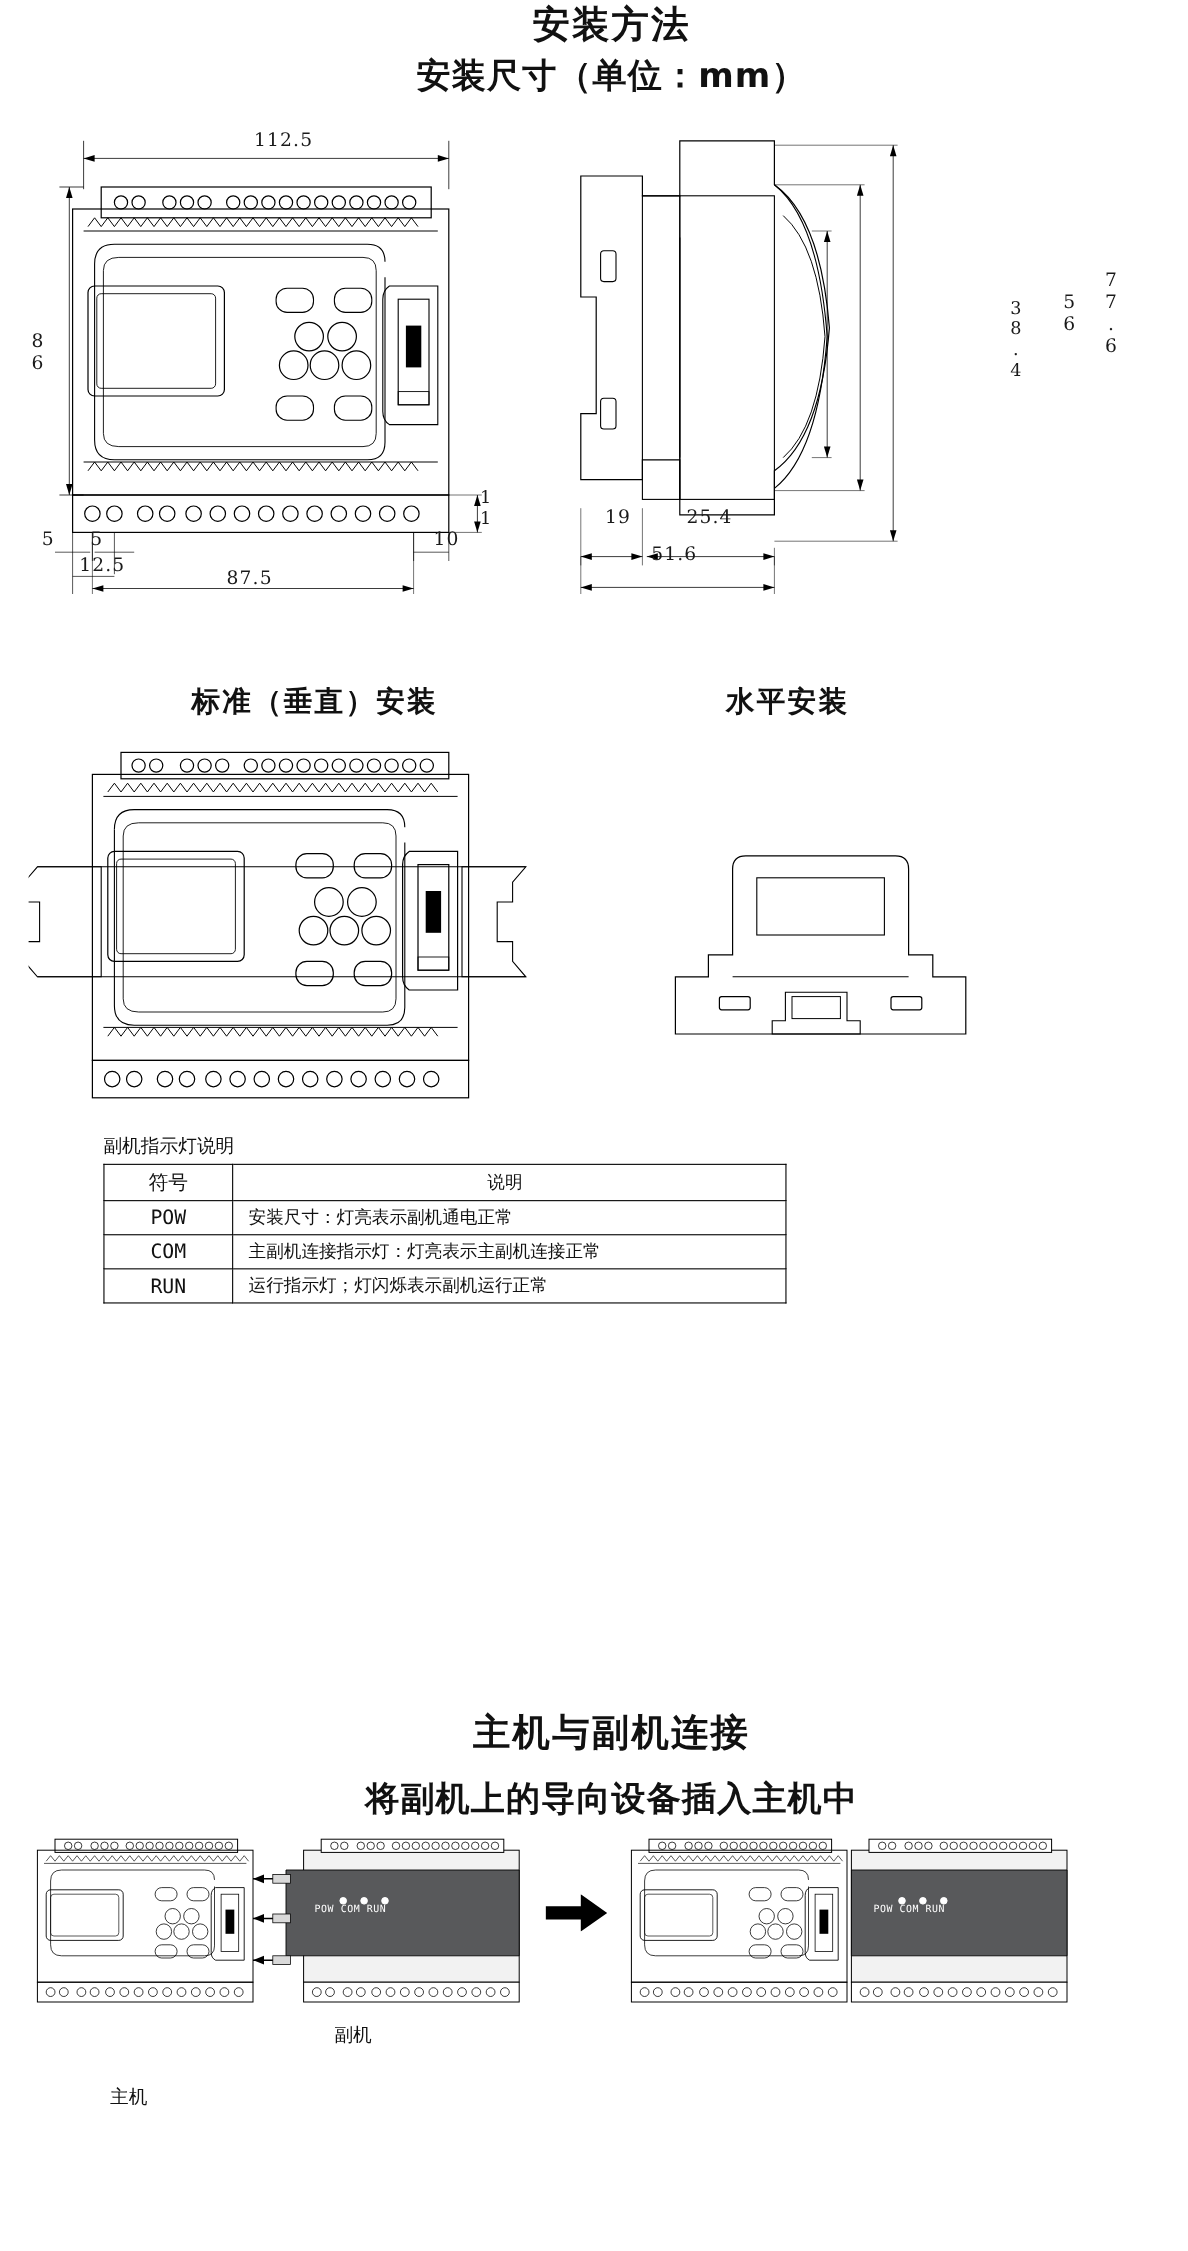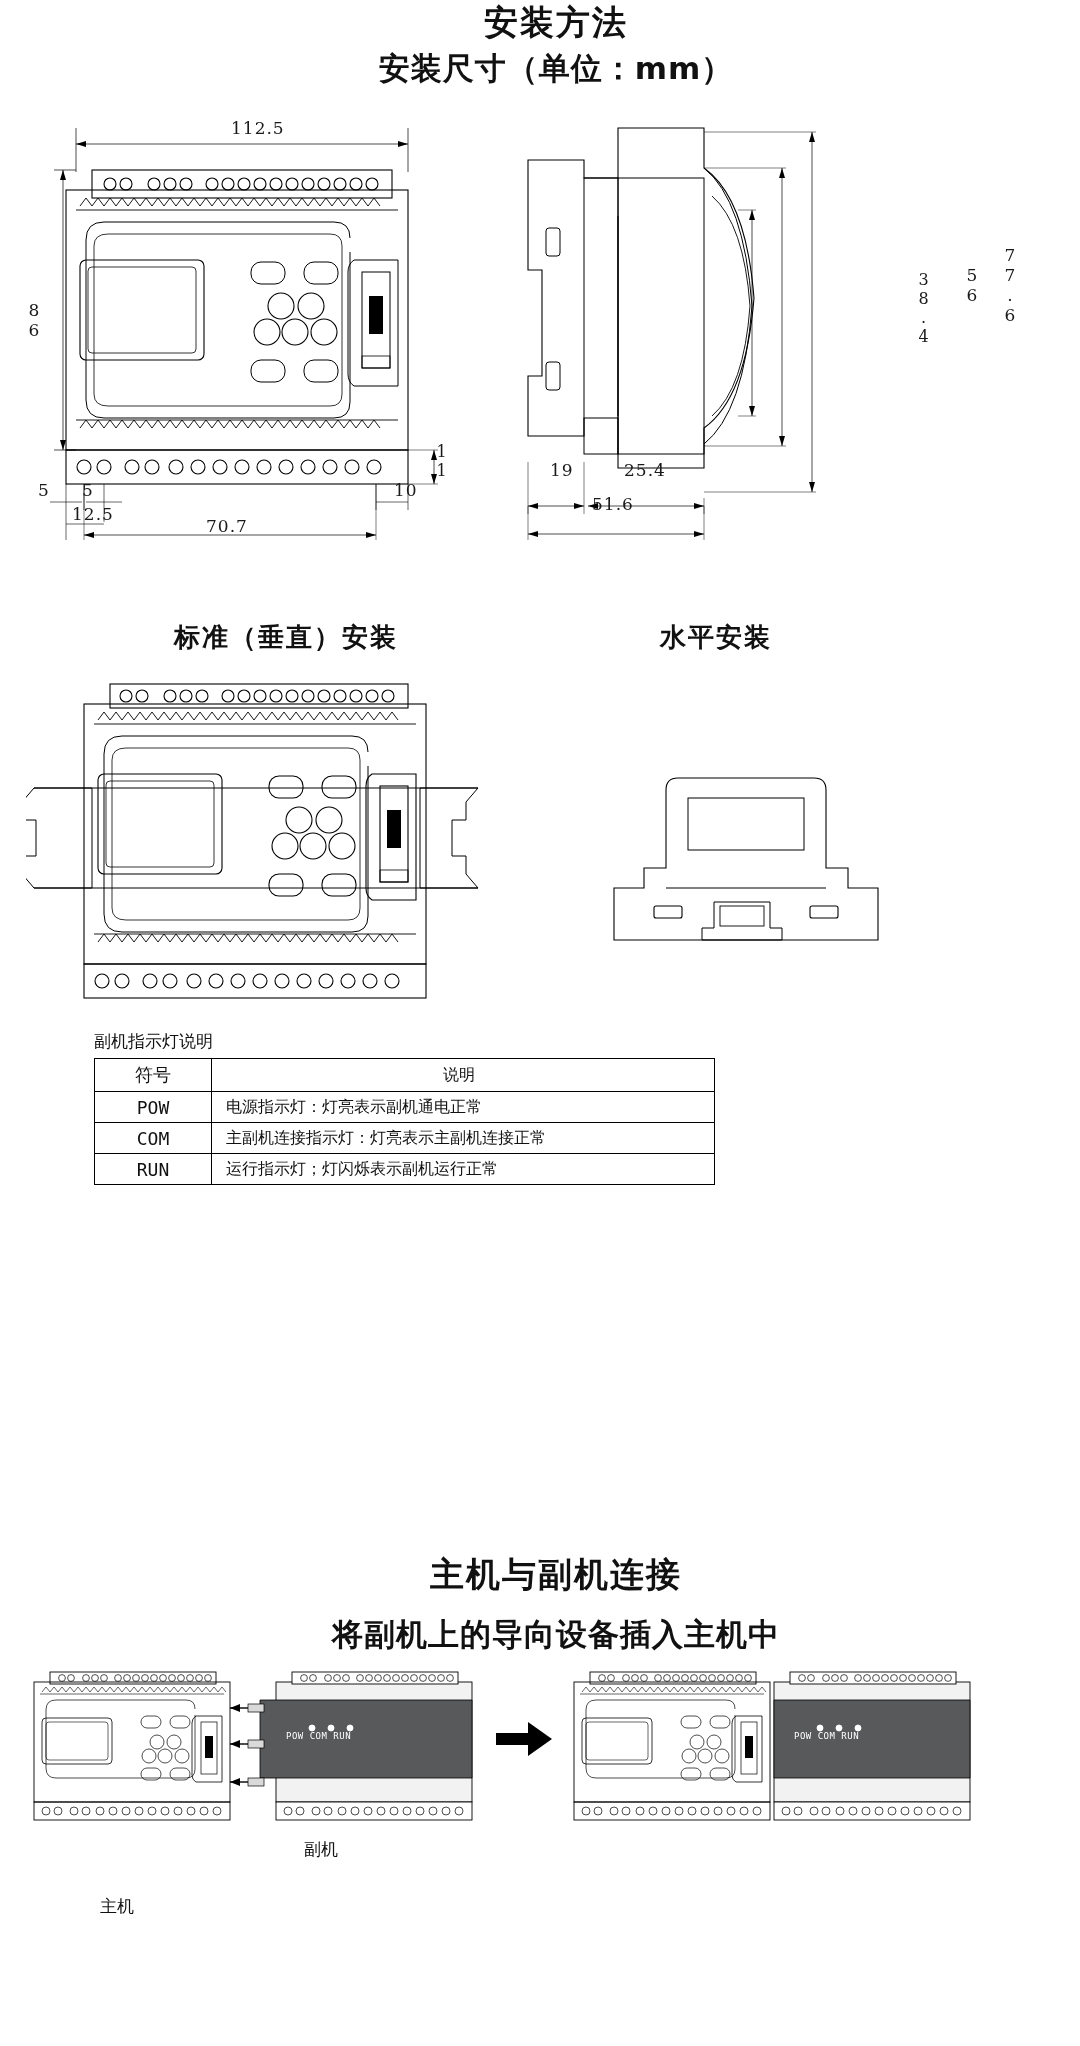--- a/index.html
+++ b/index.html
@@ -174,21 +174,21 @@
 </svg>
 </div>
 
 <div class="abs dim" style="top:118px;left:215px;">112.5</div>
 <div class="abs dim v" style="top:300px;left:8px;">86</div>
 <div class="abs dim" style="top:480px;left:22px;">5</div>
 <div class="abs dim" style="top:480px;left:66px;">5</div>
 <div class="abs dim" style="top:504px;left:56px;">12.5</div>
 <div class="abs dim" style="top:480px;left:378px;">10</div>
 <div class="abs dim v" style="top:442px;left:416px;font-size:16px;">11</div>
-<div class="abs dim" style="top:516px;left:190px;">70.7</div>
+<div class="abs dim" style="top:516px;left:190px;">87.5</div>
 
 <div class="abs" style="top:110px;left:490px;">
 <svg width="330" height="440" viewBox="0 0 330 440" fill="none" stroke="#000" stroke-width="1.1">
 
   <path d="M22 50 h56 v18 h34 v-50 h86 v40 q42 30 50 130 q-8 100 -50 130 v40 h-86 v-50 h-34 v18 h-56 v-60 h14 v-106 h-14 z"></path>
 
   <rect x="78" y="68" width="34" height="276" stroke-width="1"></rect>
   <line x1="112" y1="106" x2="112" y2="306" stroke-width="1"></line>
   <rect x="112" y="68" width="86" height="276" stroke-width="1" fill="none"></rect>
 
@@ -341,21 +341,21 @@
 
 <div class="abs" style="top:1058px;left:78px;">
 <table class="legend">
   <tbody>
         <tr class="head">
     <td class="sym">符号</td>
     <td class="desc">说明</td>
   </tr>
   <tr>
     <td class="sym">POW</td>
-    <td class="desc">电源指示灯：灯亮表示副机通电正常</td>
+    <td class="desc">安装尺寸：灯亮表示副机通电正常</td>
   </tr>
   <tr>
     <td class="sym">COM</td>
     <td class="desc">主副机连接指示灯：灯亮表示主副机连接正常</td>
   </tr>
   <tr>
     <td class="sym">RUN</td>
     <td class="desc">运行指示灯；灯闪烁表示副机运行正常</td>
   </tr>
 </tbody>

